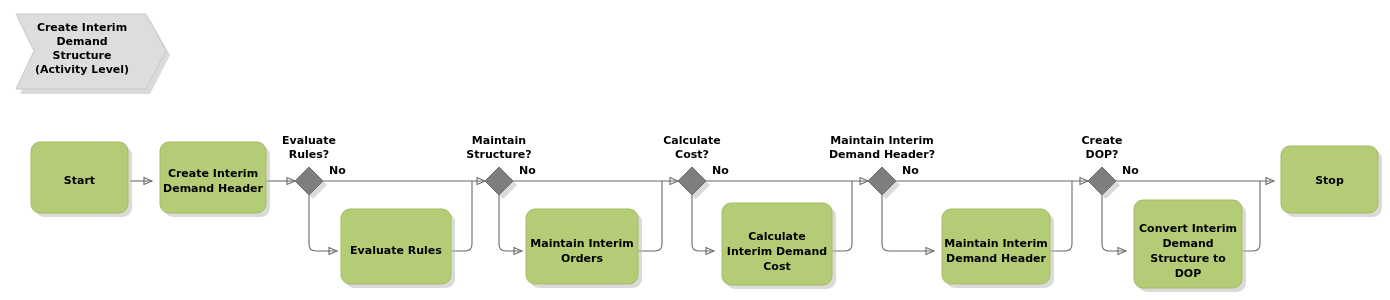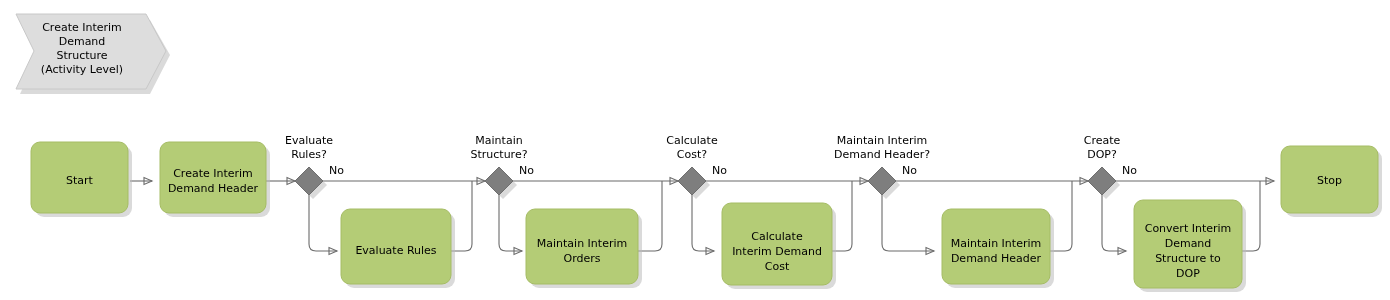--- a/index.html
+++ b/index.html
@@ -10,20 +10,21 @@
   body {
     width: 1390px;
     height: 300px;
     font-family: "DejaVu Sans", sans-serif;
     overflow: hidden;
   }
   #diagram-root {
     position: relative;
     width: 1390px;
     height: 248px;
+    font-weight: bold;
   }
   svg#flow {
     display: block;
     width: 1390px;
     height: 300px;
   }
   .node-label {
     font-family: "DejaVu Sans", sans-serif;
     font-size: 11px;
     fill: #000000;

